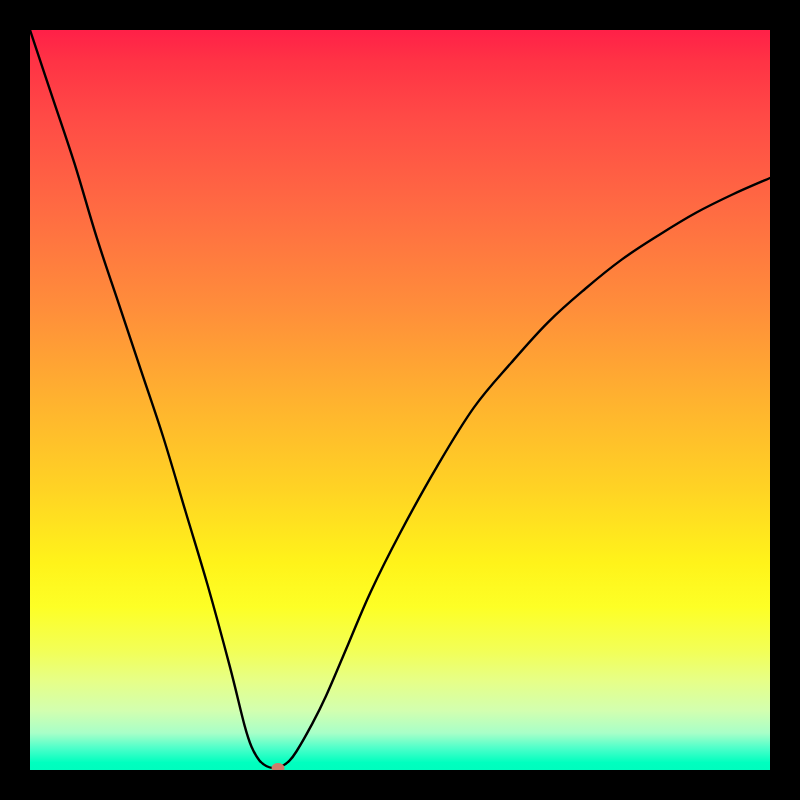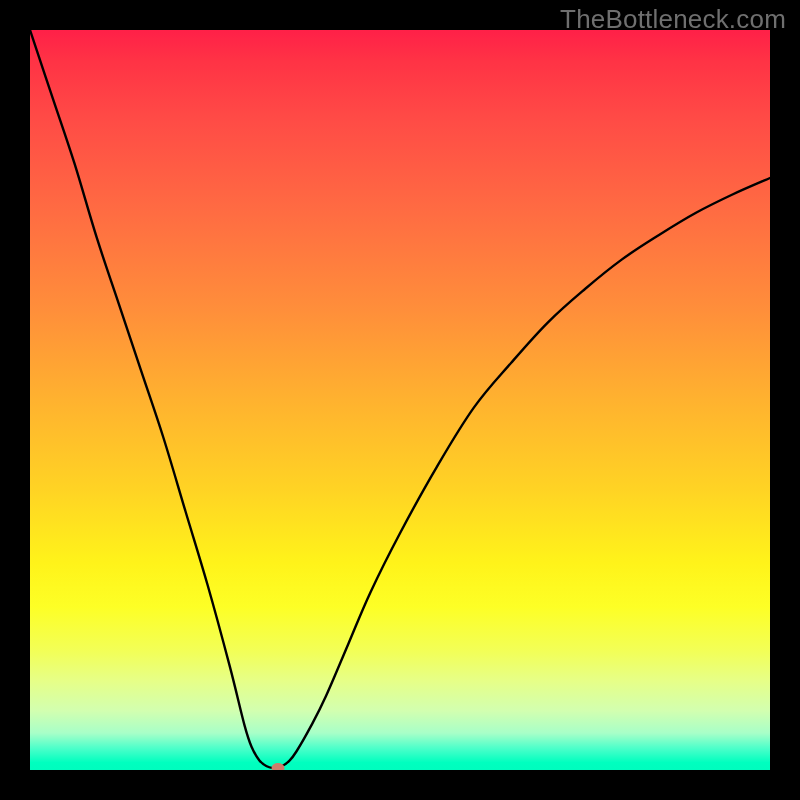--- a/index.html
+++ b/index.html
@@ -63,21 +63,20 @@
     height: 10px;
     background: #cd7d6b;
     border-radius: 50%;
     transform: translate(-50%, -50%);
   }
 </style>
 </head>
 <body>
 
 <div class="frame">
-  <div class="watermark">TheBottleneck.com</div>
 
   <div class="plot-area">
     <div class="gradient-bg"></div>
 
     <svg class="curve" viewBox="0 0 740 740" preserveAspectRatio="none">
       <path id="curve-path" fill="none" stroke="#000" stroke-width="2.4" stroke-linecap="round" stroke-linejoin="round" d="M 0.00 0.00 C 4.00 11.99, 14.21 42.62, 22.20 66.60 C 30.19 90.58, 36.41 107.89, 44.40 133.20 C 52.39 158.51, 58.61 181.89, 66.60 207.20 C 74.59 232.51, 80.81 249.82, 88.80 273.80 C 96.79 297.78, 103.01 316.42, 111.00 340.40 C 118.99 364.38, 125.21 381.69, 133.20 407.00 C 141.19 432.31, 147.41 454.36, 155.40 481.00 C 163.39 507.64, 169.61 527.03, 177.60 555.00 C 185.59 582.97, 193.14 611.09, 199.80 636.40 C 206.46 661.71, 210.60 680.95, 214.60 695.60 C 218.60 710.25, 219.34 711.54, 222.00 717.80 C 224.66 724.06, 226.74 727.05, 229.40 730.38 C 232.06 733.71, 234.14 734.83, 236.80 736.30 C 239.46 737.77, 242.87 738.12, 244.20 738.52 C 245.53 738.12, 248.94 737.63, 251.60 736.30 C 254.26 734.97, 256.34 733.78, 259.00 731.12 C 261.66 728.46, 262.40 727.89, 266.40 721.50 C 270.40 715.11, 275.87 705.59, 281.20 695.60 C 286.53 685.61, 289.34 680.65, 296.00 666.00 C 302.66 651.35, 310.21 632.85, 318.20 614.20 C 326.19 595.55, 331.08 582.38, 340.40 562.40 C 349.72 542.42, 358.01 525.84, 370.00 503.20 C 381.99 480.56, 393.68 459.24, 407.00 436.60 C 420.32 413.96, 430.68 396.05, 444.00 377.40 C 457.32 358.75, 467.68 348.32, 481.00 333.00 C 494.32 317.68, 504.68 305.62, 518.00 292.30 C 531.32 278.98, 541.68 270.32, 555.00 259.00 C 568.32 247.68, 578.68 239.12, 592.00 229.40 C 605.32 219.68, 615.68 213.37, 629.00 204.98 C 642.32 196.59, 652.68 190.11, 666.00 182.78 C 679.32 175.45, 689.68 170.54, 703.00 164.28 C 716.32 158.02, 733.34 150.93, 740.00 148.00"></path>
     </svg>
 
     <div class="marker" id="min-marker" style="left: 247.9px; top: 737.78px;"></div>
   </div>

